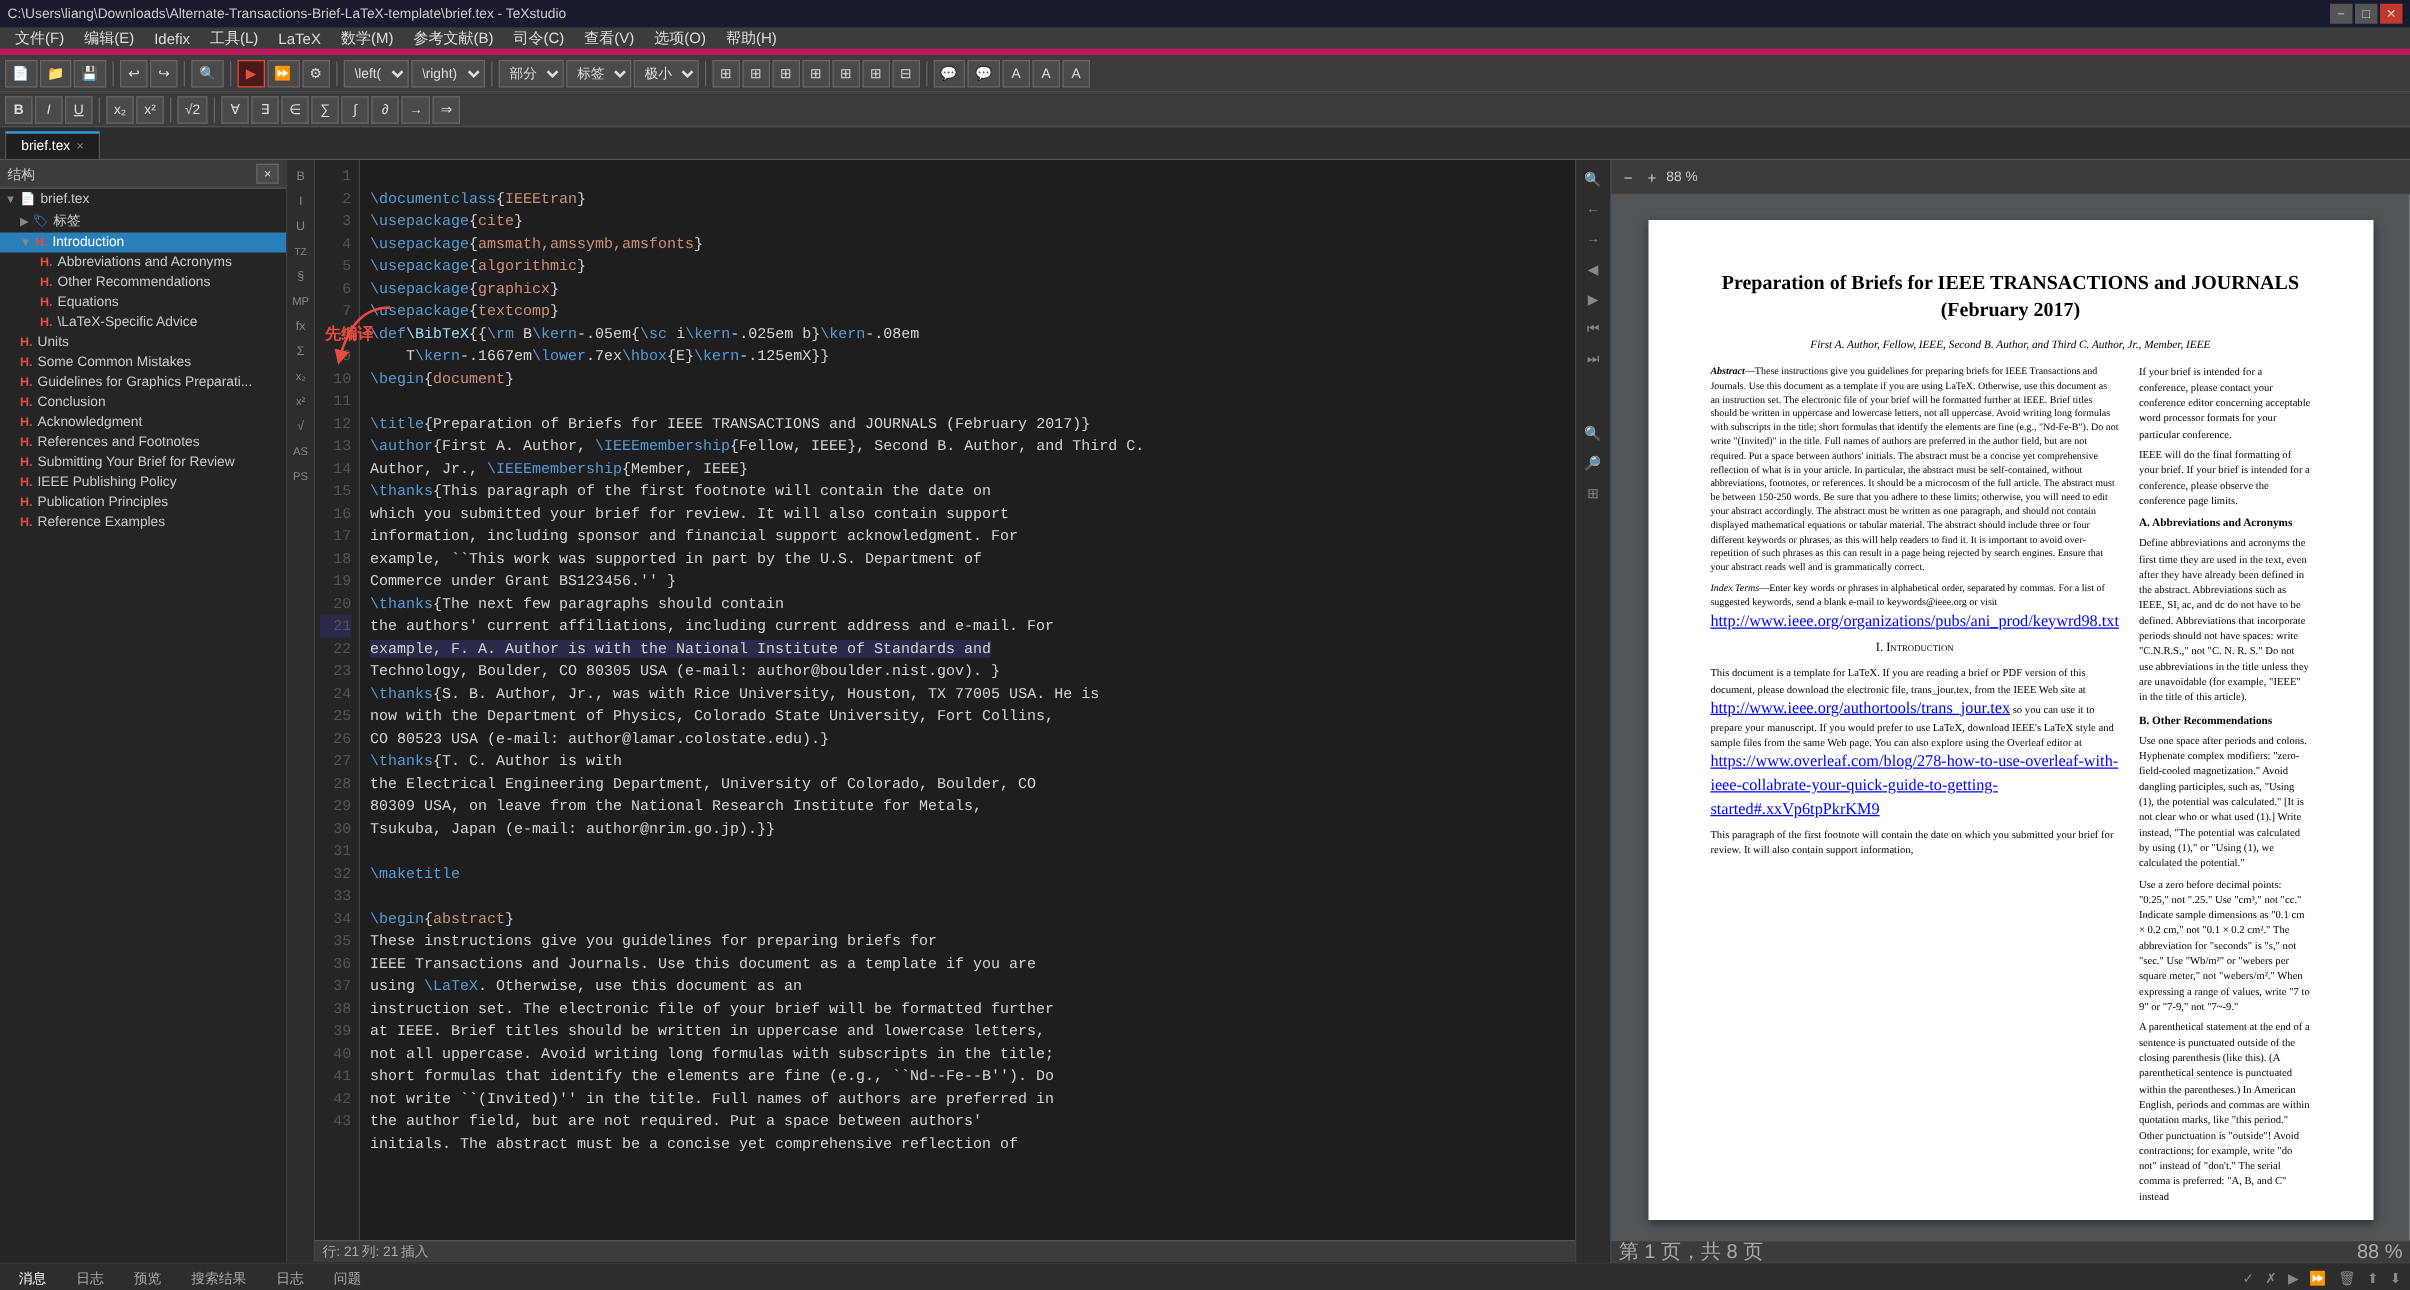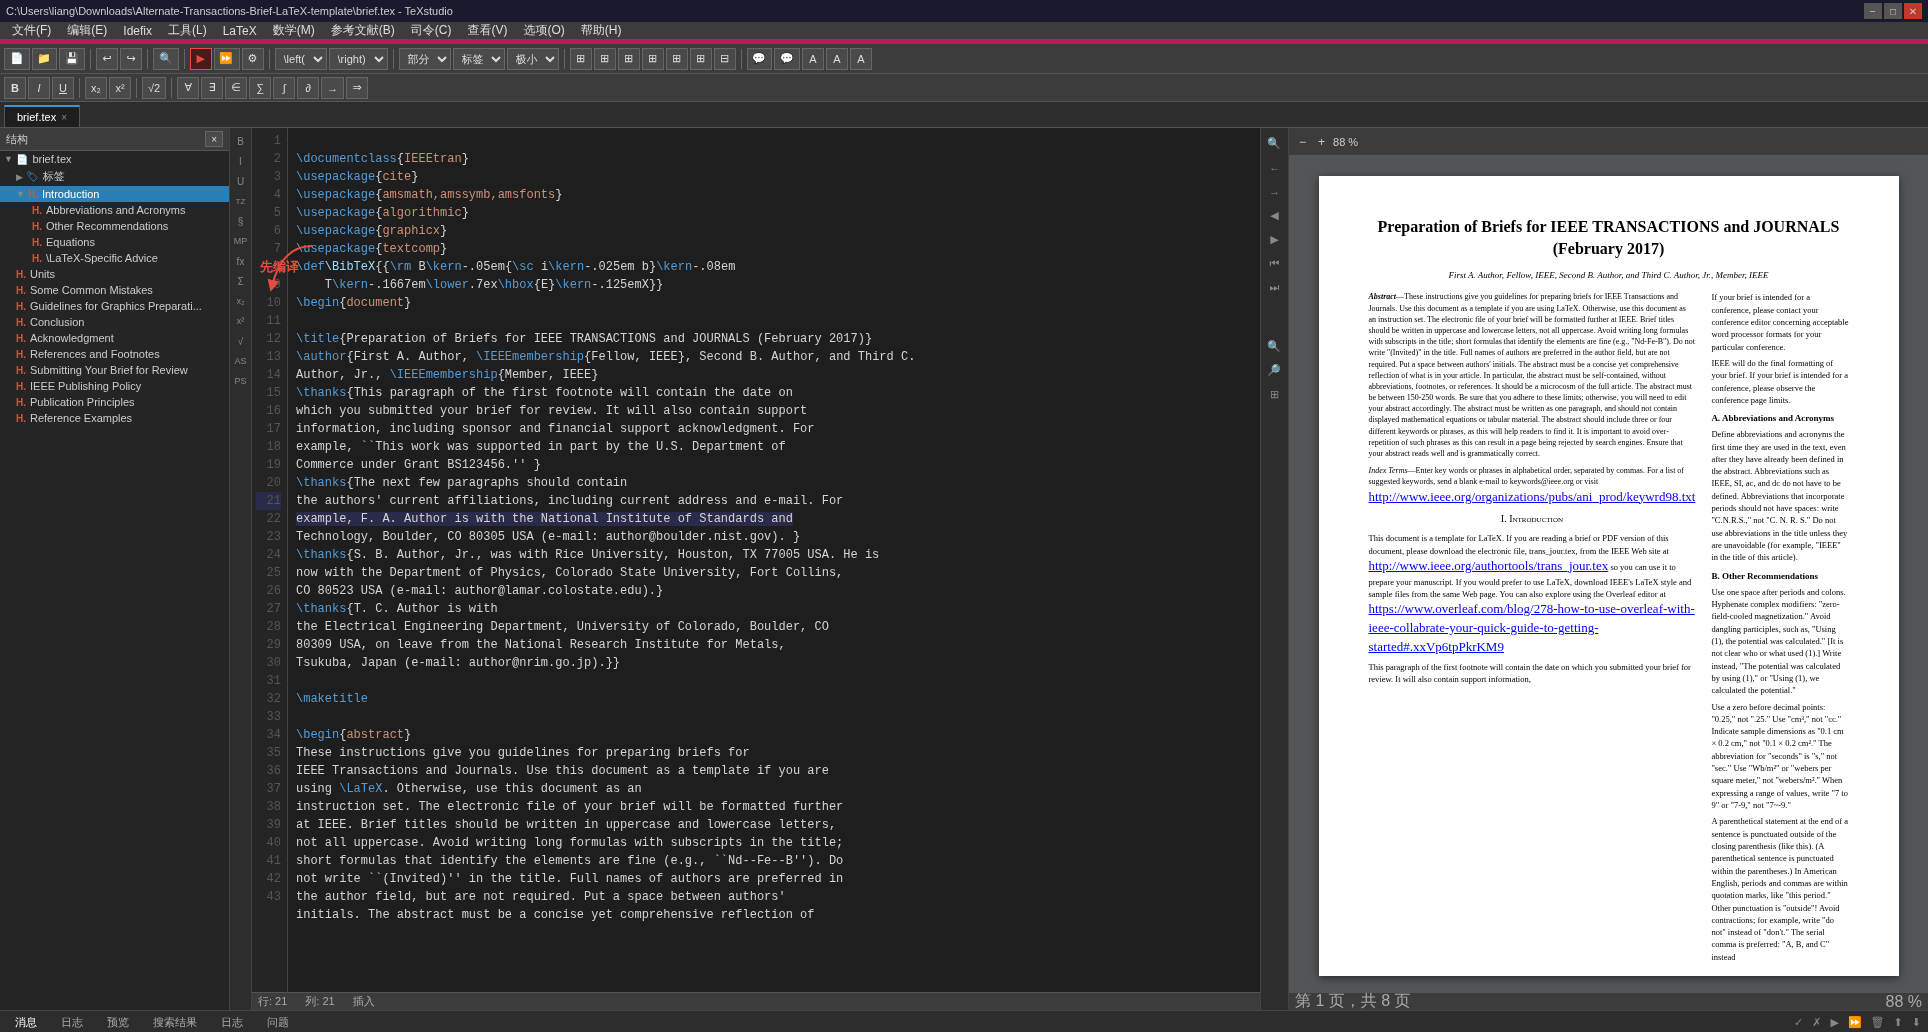--- a/index.html
+++ b/index.html
@@ -211,21 +211,21 @@
     
     #editor-statusbar {
       background: #3c3c3c;
       border-top: 1px solid #555;
       padding: 1px 6px;
       font-size: 11px;
       color: #aaa;
       height: 18px;
       display: flex;
       align-items: center;
-      gap: 18px;
+      gap: 2px;
     }
 
     
     #right-toolbar {
       width: 28px;
       background: #2d2d2d;
       border-left: 1px solid #444;
       display: flex;
       flex-direction: column;
       align-items: center;

